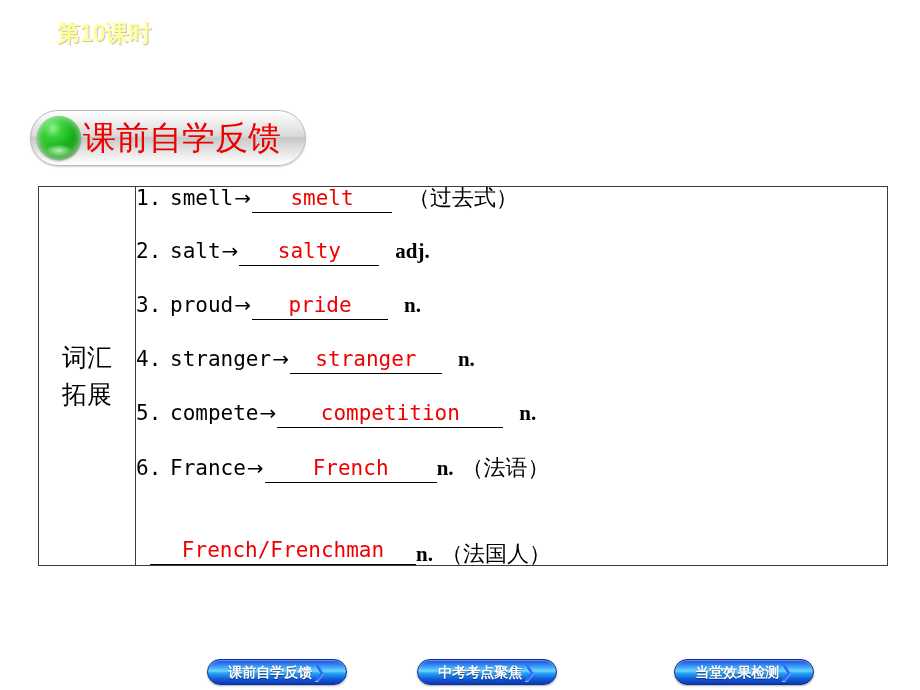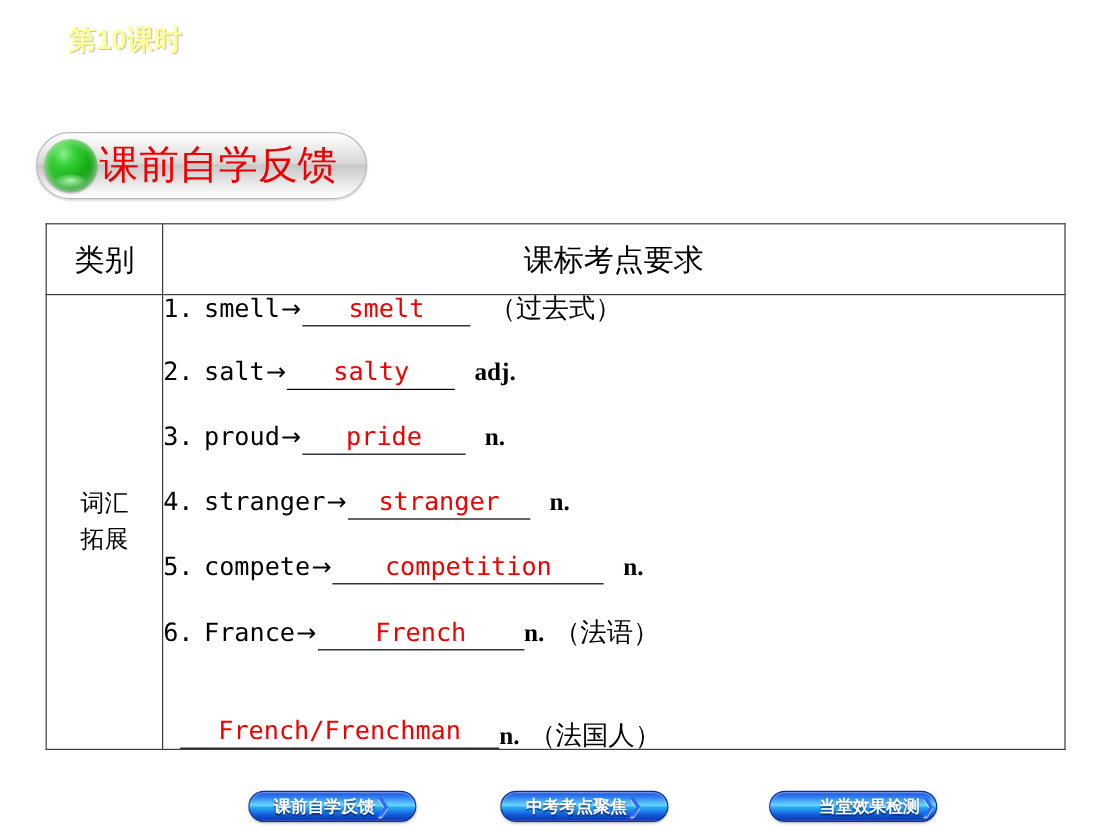--- a/index.html
+++ b/index.html
@@ -102,21 +102,21 @@
   .th-cell {
     text-align: center;
     font-size: 25px;
     color: #000;
     height: 58px;
     font-family: "Liberation Serif", "DejaVu Serif", serif;
   }
 
   .category-cell {
     text-align: center;
-    font-size: 20px;
+    font-size: 25px;
     line-height: 1.5;
     color: #000;
     font-family: "Liberation Serif", "DejaVu Serif", serif;
   }
   .category-cell span { display: block; }
 
   .items-cell {
     padding: 12px 0 10px 18px;
     font-family: "DejaVu Sans Mono", "Liberation Mono", monospace;
   }
@@ -191,21 +191,21 @@
         #1257d8 80%,
         #0d3ab0 100%);
     box-shadow: 0 1px 2px rgba(0,0,0,0.3), inset 0 1px 0 rgba(255,255,255,0.35);
     display: flex;
     align-items: center;
     justify-content: center;
     box-sizing: border-box;
   }
   #nav-button-1 { left: 207px; }
   #nav-button-2 { left: 417px; }
-  #nav-button-3 { left: 641px; justify-content: flex-end; }
+  #nav-button-3 { left: 674px; }
   .nav-label {
     font-family: "Liberation Sans", "DejaVu Sans", sans-serif;
     font-size: 14px;
     font-weight: bold;
     color: #ffffff;
     letter-spacing: 0px;
     text-shadow: 0 1px 1px rgba(0,0,40,0.55);
     line-height: 1;
     white-space: nowrap;
   }
@@ -228,24 +228,20 @@
   <div id="section-pill-bulb"></div>
   <div id="section-pill-label">课前自学反馈</div>
 </div>
 
 <table id="vocab-table">
   <colgroup>
     <col class="col-category">
     <col>
   </colgroup>
   <tbody>
-    <tr>
-      <td class="th-cell">类别</td>
-      <td class="th-cell">课标考点要求</td>
-    </tr>
     <tr>
       <td class="category-cell">
         <span>词汇</span>
         <span>拓展</span>
       </td>
       <td class="items-cell">
 
         <div class="vocab-row">
           <span class="row-num">1.</span>
           <span class="row-base">smell</span>

